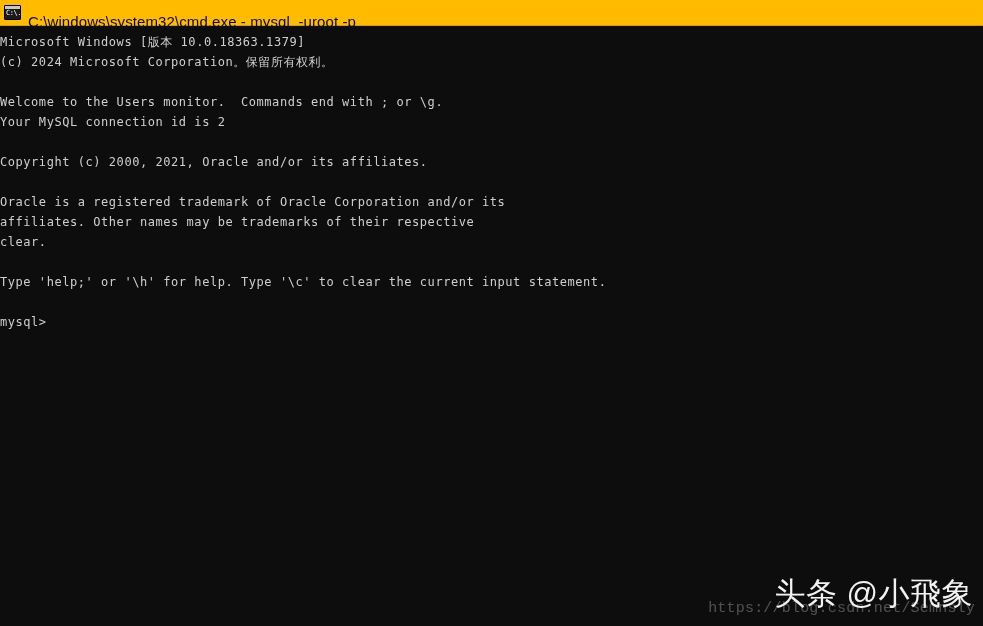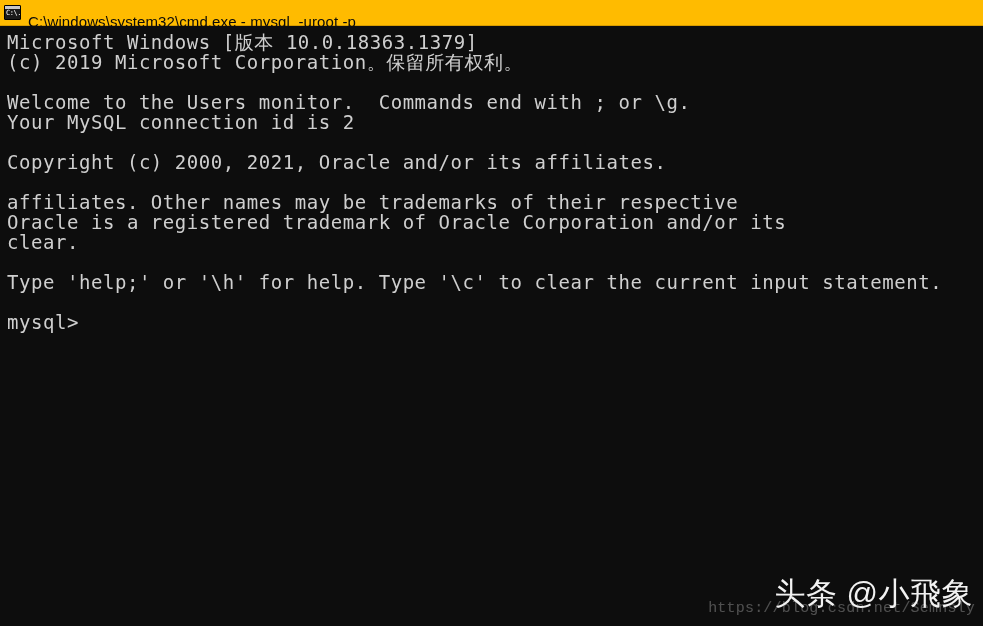--- a/index.html
+++ b/index.html
@@ -78,27 +78,27 @@
   #console {
     position: relative;
     flex: 1 1 auto;
     background: #0d0d0d;
     padding: 6px 0 0 0;
     box-sizing: border-box;
     overflow: hidden;
   }
   .console-line {
     font-family: "DejaVu Sans Mono", "Liberation Mono", monospace;
-    font-size: 19px;
+    font-size: 12px;
     line-height: 20px;
     height: 20px;
     color: #cfcfcf;
     white-space: pre;
     letter-spacing: 0.55px;
-    padding-left: 7px;
+    padding-left: 0px;
   }
   .console-line.blank {
     color: transparent;
   }
 
   
   #cursor {
     display: inline-block;
     width: 9px;
     height: 16px;
@@ -142,29 +142,29 @@
     <div id="titlebar-icon">
       <div class="bar"></div>
       <div class="prompt">C:\.</div>
     </div>
     <div id="titlebar-text">C:\windows\system32\cmd.exe - mysql  -uroot -p</div>
   </div>
 
   <div id="console">
 
     <div class="console-line">Microsoft Windows [版本 10.0.18363.1379]</div>
-    <div class="console-line">(c) 2019 Microsoft Corporation。保留所有权利。</div>
+    <div class="console-line">(c) 2024 Microsoft Corporation。保留所有权利。</div>
     <div class="console-line blank"></div>
     <div class="console-line">Welcome to the Users monitor.  Commands end with ; or \g.</div>
     <div class="console-line">Your MySQL connection id is 2</div>
     <div class="console-line blank"></div>
     <div class="console-line">Copyright (c) 2000, 2021, Oracle and/or its affiliates.</div>
     <div class="console-line blank"></div>
+    <div class="console-line">Oracle is a registered trademark of Oracle Corporation and/or its</div>
     <div class="console-line">affiliates. Other names may be trademarks of their respective</div>
-    <div class="console-line">Oracle is a registered trademark of Oracle Corporation and/or its</div>
     <div class="console-line">clear.</div>
     <div class="console-line blank"></div>
     <div class="console-line">Type 'help;' or '\h' for help. Type '\c' to clear the current input statement.</div>
     <div class="console-line blank"></div>
     <div class="console-line"><span>mysql&gt;</span><span id="cursor"></span></div>
 
     <div id="watermark-url">https://blog.csdn.net/Semnsly</div>
     <div id="watermark-brand">头条 @小飛象</div>
 
   </div>

